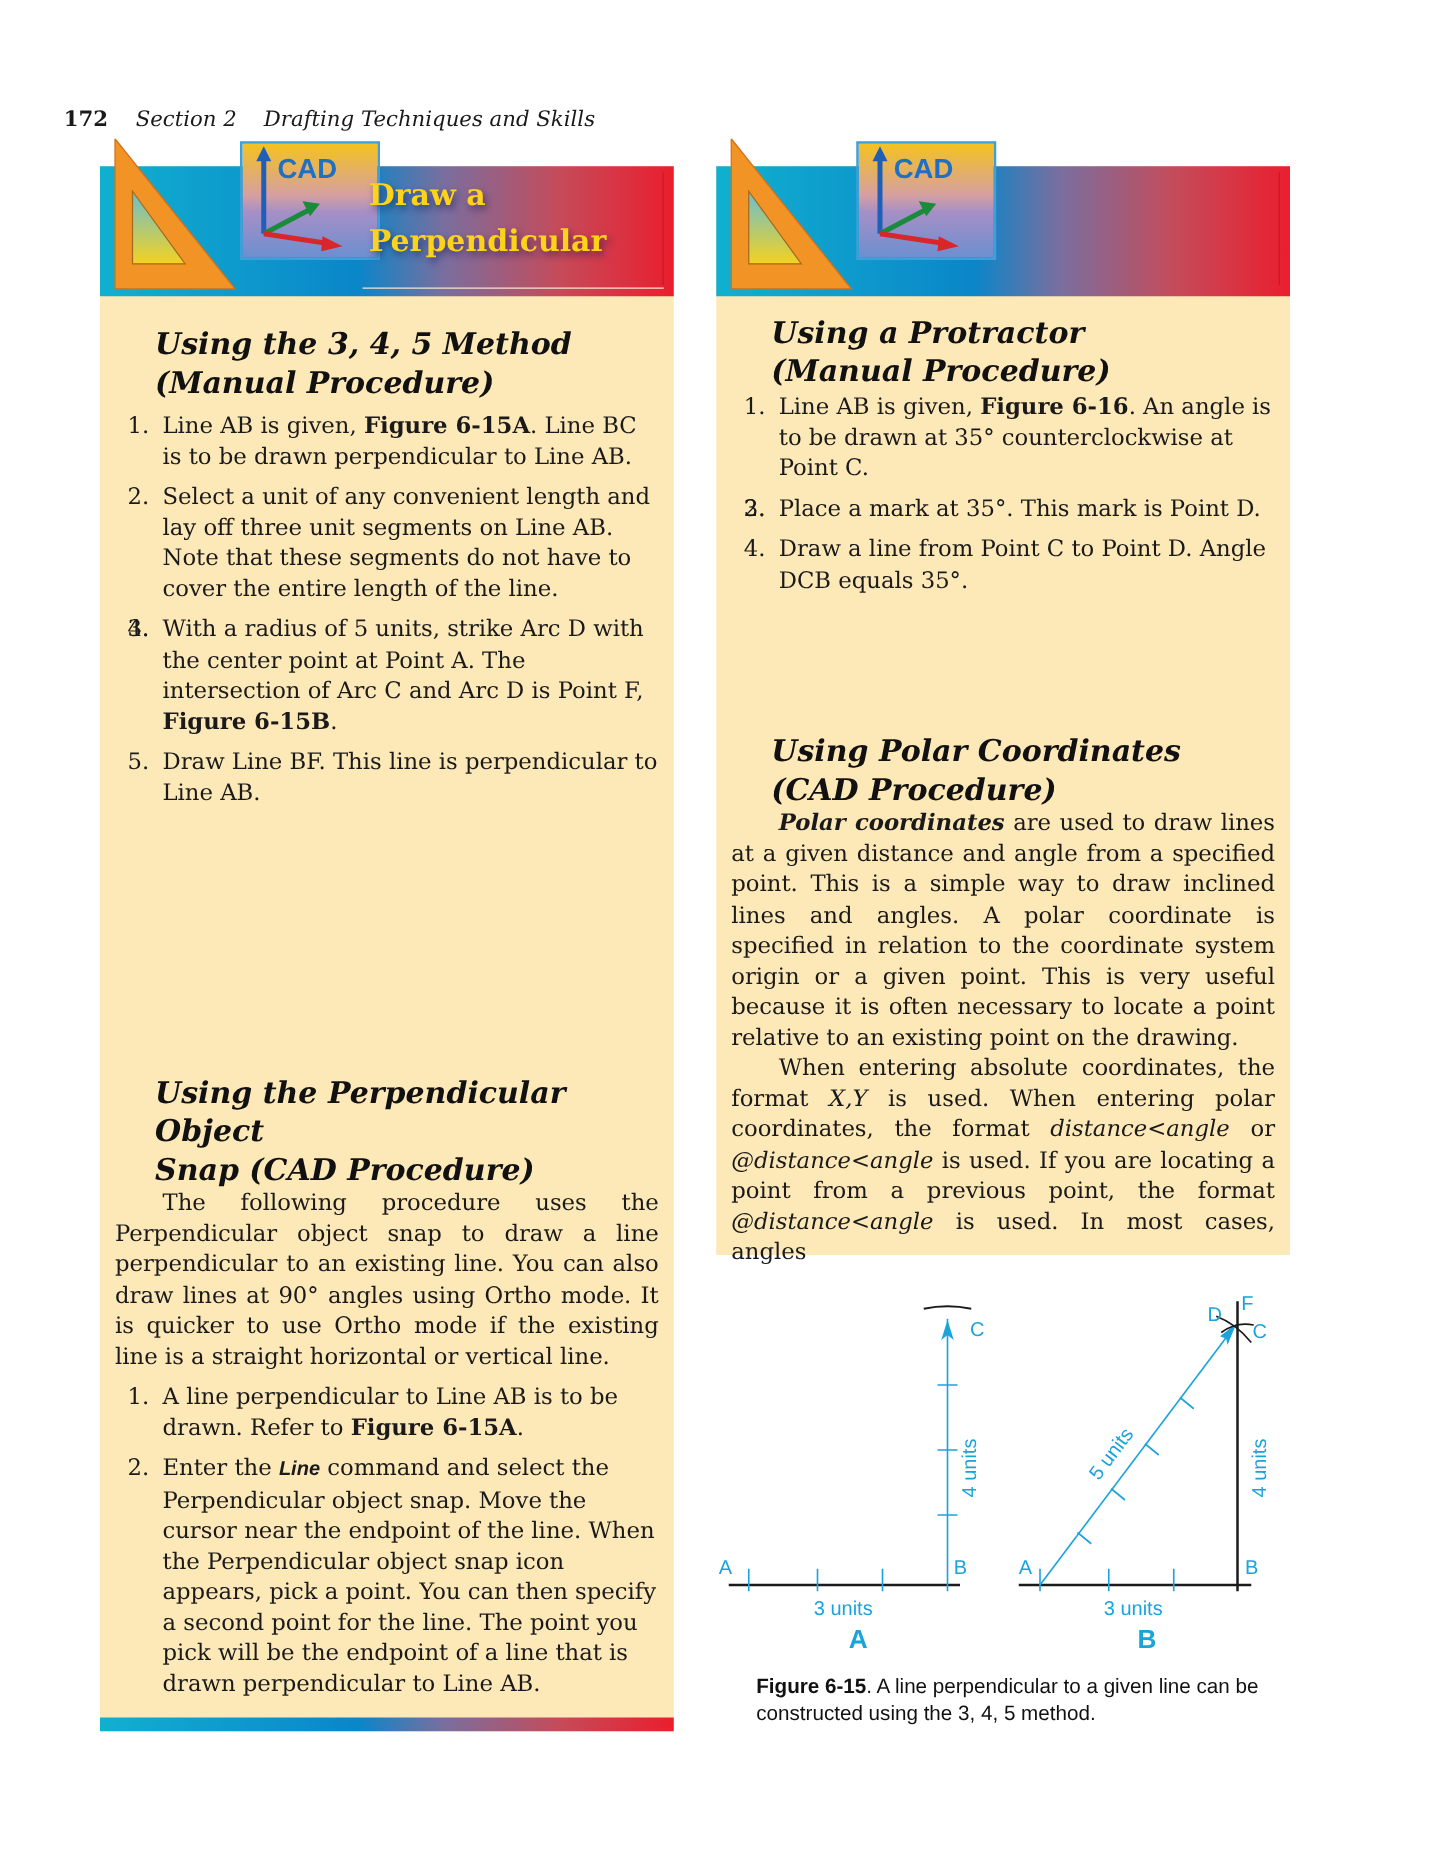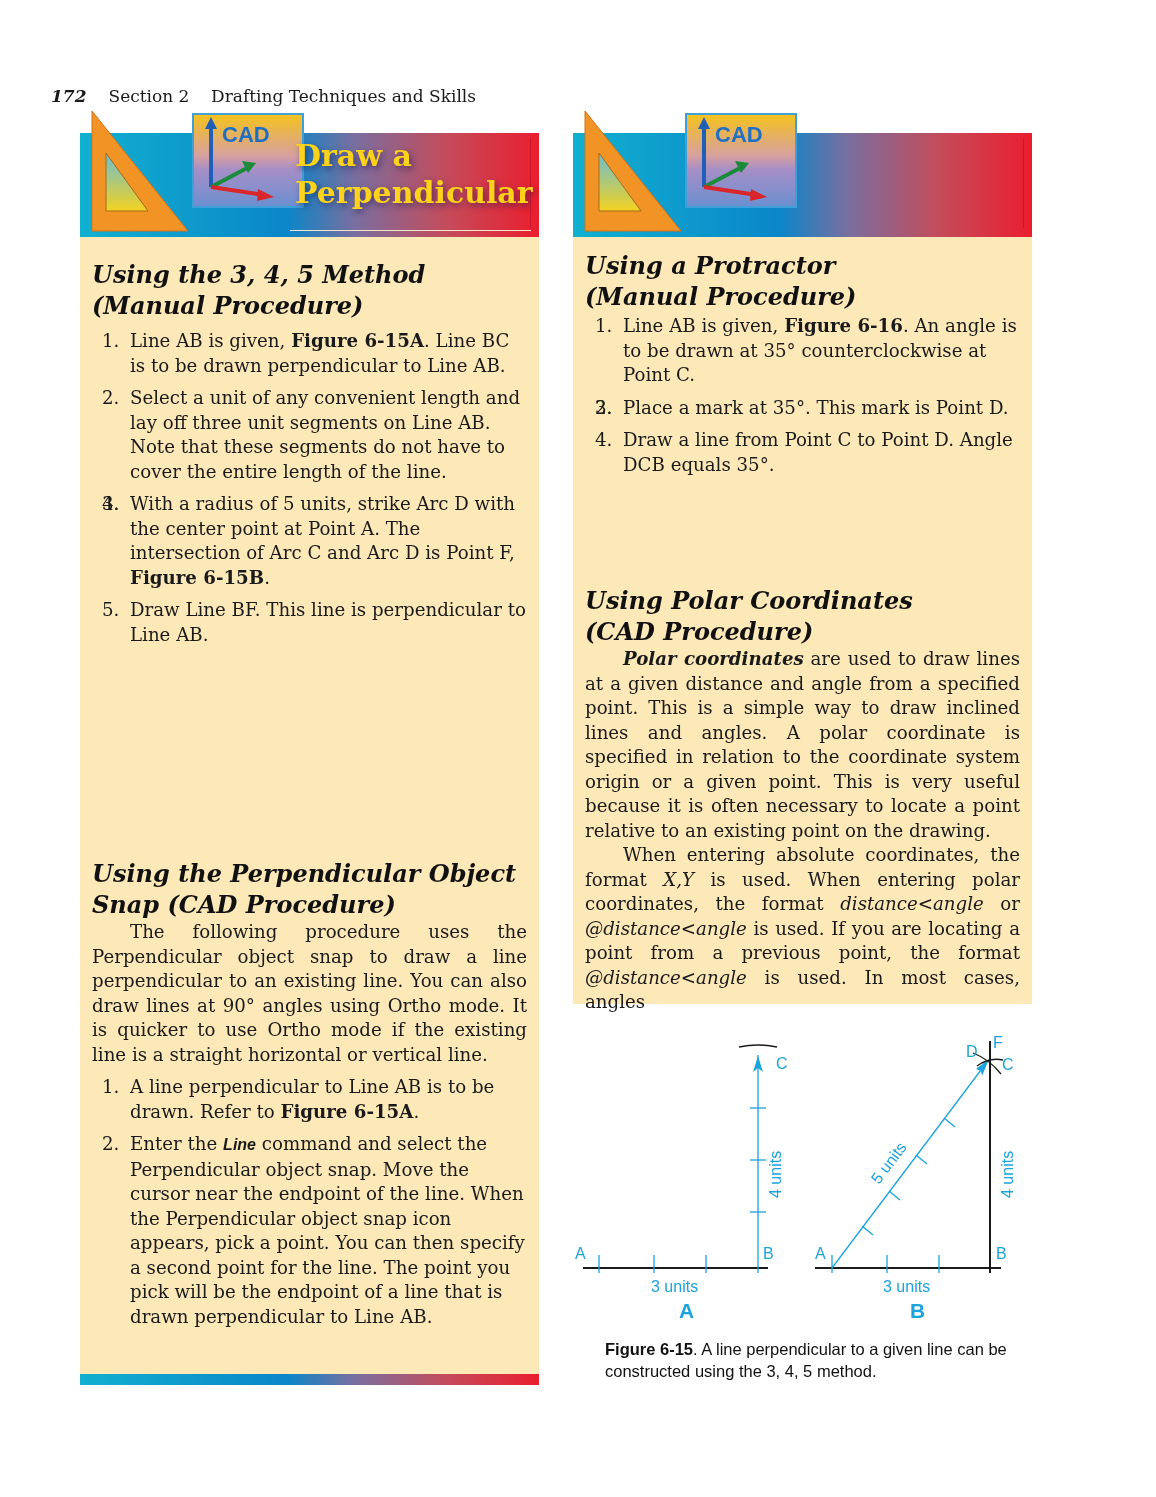--- a/index.html
+++ b/index.html
@@ -1,45 +1,45 @@
 <!DOCTYPE html>
 <html><head>
 <meta charset="utf-8">
 <style>
   * { box-sizing: border-box; margin: 0; padding: 0; }
   html, body { width: 1156px; height: 1497px; background: #ffffff; }
   body { position: relative; font-family: "DejaVu Serif", serif; color: #1a1a1a; overflow: hidden; }
 
   .running-head { position: absolute; left: 51px; top: 86px; font-size: 17px; display: flex; gap: 22px; }
-  .running-head .pg { font-weight: bold; font-style: italic; }
-  .running-head .sec { }
+  .running-head .pg { font-weight: bold; }
+  .running-head .sec { font-style: italic; }
 
   .col { position: absolute; background: #fde8b8; }
   .col-left { left: 80px; top: 133px; width: 459px; height: 1252px; }
   .col-right { left: 573px; top: 133px; width: 459px; height: 871px; }
 
   .banner { position: absolute; left: 0; top: 0; width: 100%; height: 104px;
     background: linear-gradient(90deg, #11b0cf 0%, #0a86c9 45%, #7a6e9f 60%, #c54b5a 80%, #ea1e2e 100%); }
   .banner-line { position: absolute; left: 210px; right: 8px; top: 97px; height: 1px; background: #f3e6cf; }
   .banner-inner { position: absolute; left: 210px; right: 8px; top: 5px; height: 90px; border-right: 1px solid rgba(180,20,30,.6); }
 
   .tri { position: absolute; left: 10px; top: -22px; width: 100px; height: 122px; }
   .cadbox { position: absolute; left: 112px; top: -20px; width: 112px; height: 95px;
     background: linear-gradient(180deg, #f4c21f 0%, #d6a0a0 45%, #a68fc6 60%, #6c8fd0 100%);
     border: 2px solid #3f9fd8; font-weight: bold; }
   .cadbox svg { position: absolute; left: 0; top: 0; }
 
   .banner-title { position: absolute; left: 215px; top: 4px; font-family: "DejaVu Serif", serif; font-weight: bold;
-    color: #fcd21a; font-size: 30px; line-height: 37px; text-shadow: 2px 3px 6px rgba(20,20,80,.55); }
+    color: #fcd21a; font-size: 24px; line-height: 37px; text-shadow: 2px 3px 6px rgba(20,20,80,.55); }
 
   .bottom-bar { position: absolute; left: 0; bottom: 0; width: 100%; height: 11px;
     background: linear-gradient(90deg, #11b0cf 0%, #0a86c9 45%, #7a6e9f 60%, #c54b5a 80%, #ea1e2e 100%); }
 
   .content { position: absolute; left: 12px; right: 12px; }
-  h2 { font-family: "DejaVu Serif", serif; font-style: italic; font-weight: bold; font-size: 24px; line-height: 31px; color: #111; }
+  h2 { font-family: "DejaVu Serif", serif; font-style: italic; font-weight: bold; font-size: 24px; line-height: 31px; color: #111; margin-left: 32px; }
   p.body { font-size: 18.2px; line-height: 24.5px; text-align: justify; text-indent: 38px; }
   ol { list-style: none; font-size: 18.2px; line-height: 24.5px; margin-top: 8px; }
   ol li { position: relative; padding-left: 38px; margin-bottom: 8px; }
   ol li .num { position: absolute; left: 10px; top: 0; }
   b { font-weight: bold; }
   i { font-style: italic; }
   .sans-bold { font-family: "Liberation Sans", sans-serif; font-weight: bold; font-size: 16px; font-style: italic; }
 
   .figure { position: absolute; left: 565px; top: 1030px; width: 480px; height: 305px; }
   .fig-caption { position: absolute; left: 573px; top: 1338px; width: 450px; font-family: "Liberation Sans", sans-serif; font-size: 16.5px; line-height: 22px; color: #111; margin-left: 32px; }

